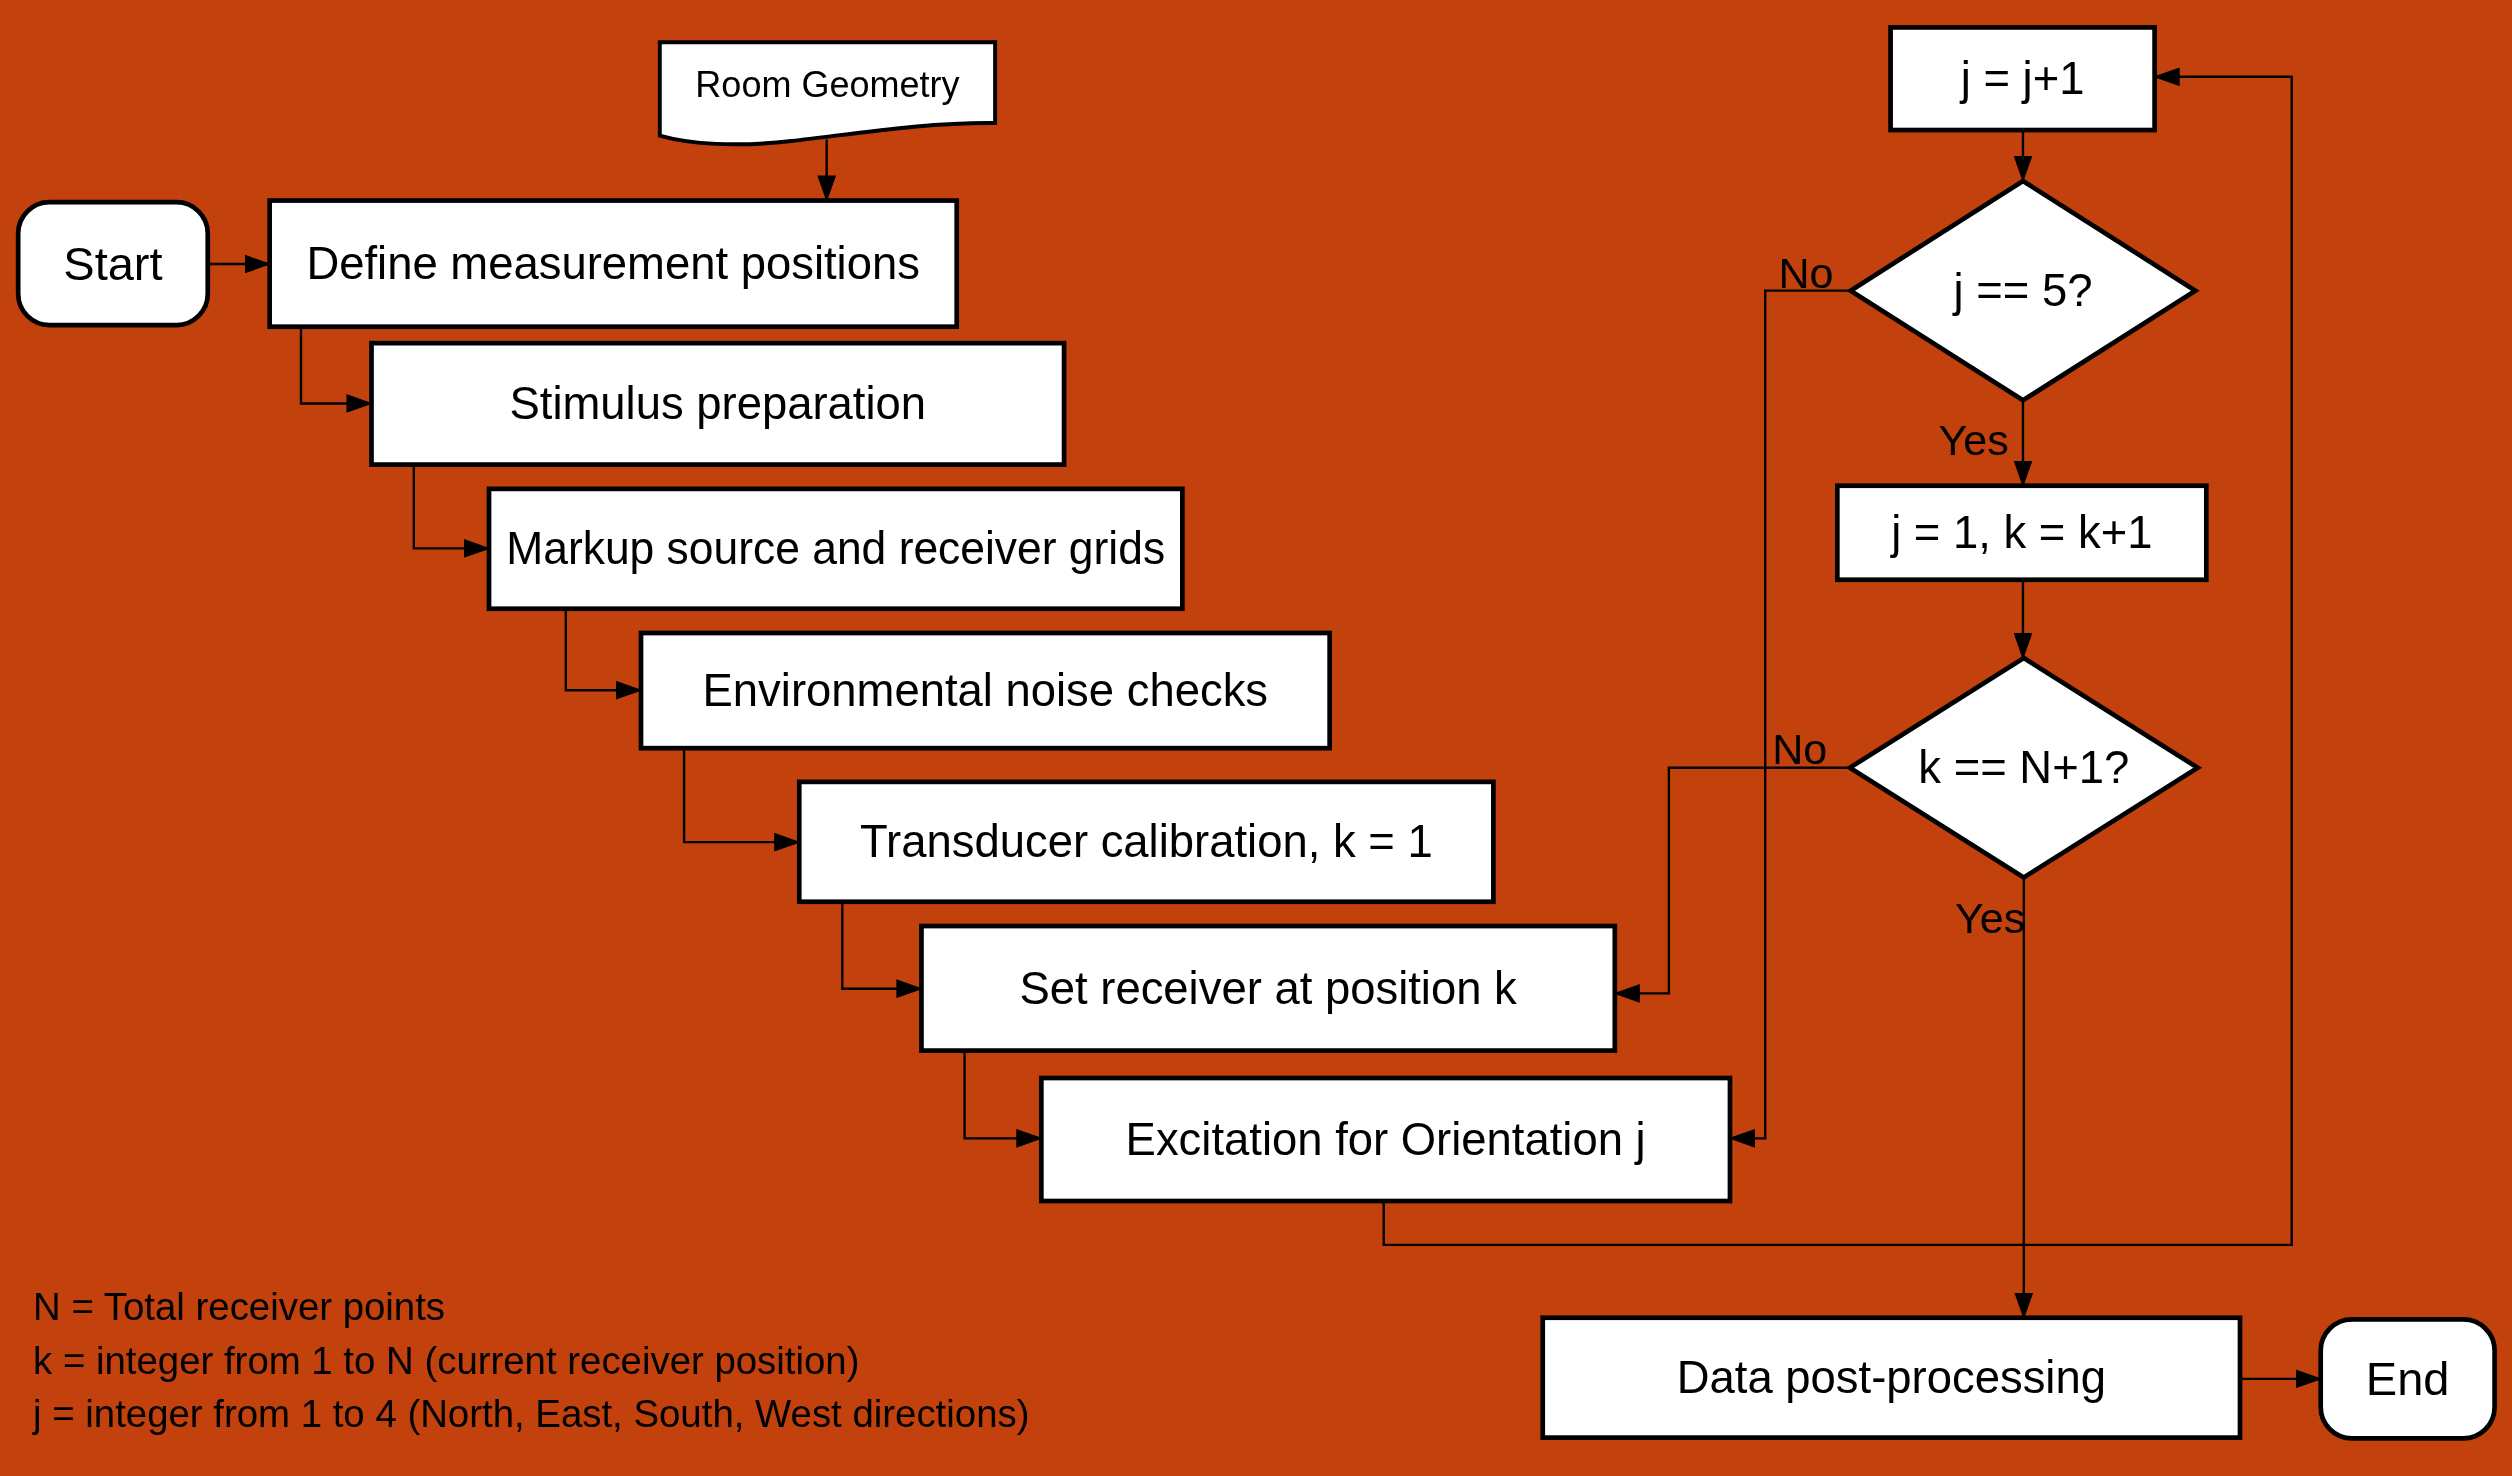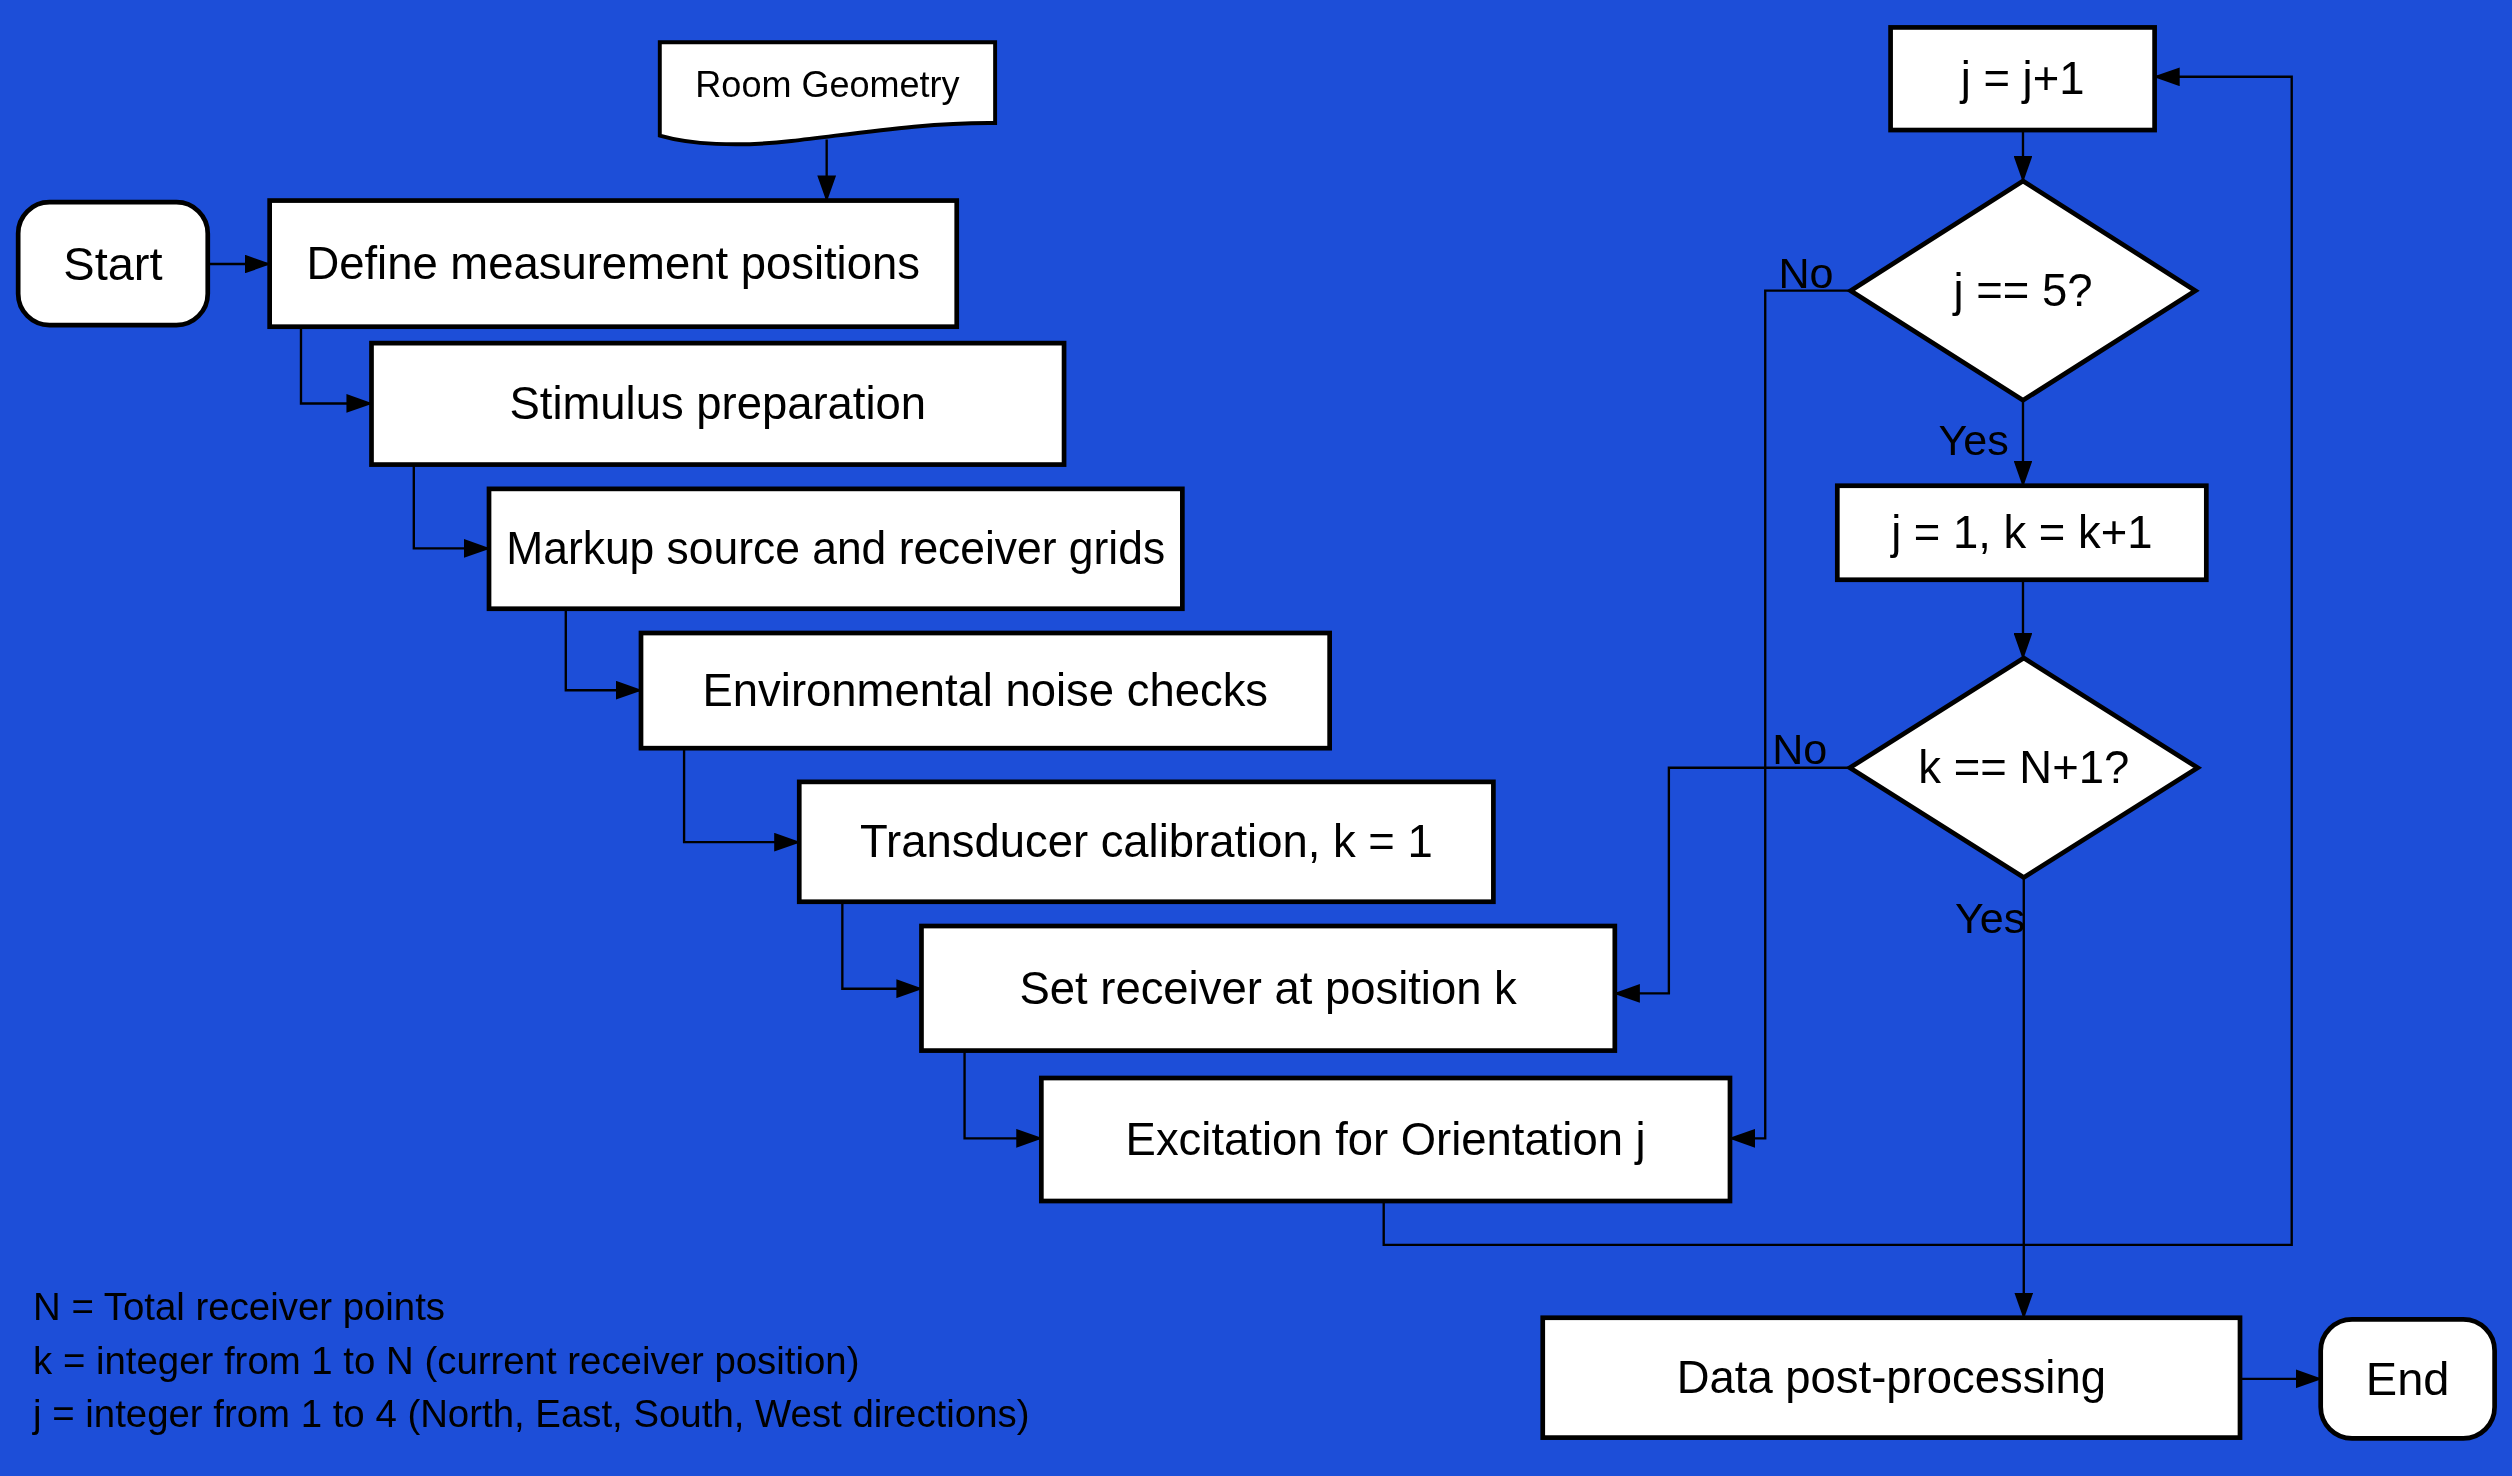--- a/index.html
+++ b/index.html
@@ -1,16 +1,16 @@
 <!DOCTYPE html>
 <html style="font-size:12.5px"><head>
 <meta charset="utf-8">
 <style>
   html,body{margin:0;padding:0;background:#ffffff;}
-  .page{width:2512px;height:1476px;background:#1d4ed8;position:relative;overflow:hidden;}
+  .page{width:2512px;height:1476px;background:#c2410c;position:relative;overflow:hidden;}
   svg{display:block;}
   .edge{fill:none;stroke:#000000;stroke-width:3;stroke-linejoin:miter;}
   .node{fill:#ffffff;stroke:#000000;stroke-width:6;}
   .node.doc{stroke-width:5;}
   .nlabel{font-family:"Liberation Sans",sans-serif;fill:#000000;text-anchor:middle;dominant-baseline:central;}
   .elabel{font-family:"Liberation Sans",sans-serif;font-size:55px;fill:#000000;text-anchor:middle;dominant-baseline:central;}
   .legend-line{font-family:"Liberation Sans",sans-serif;fill:#000000;text-anchor:start;}
   .ah{fill:#000000;}
 </style>
 </head>

